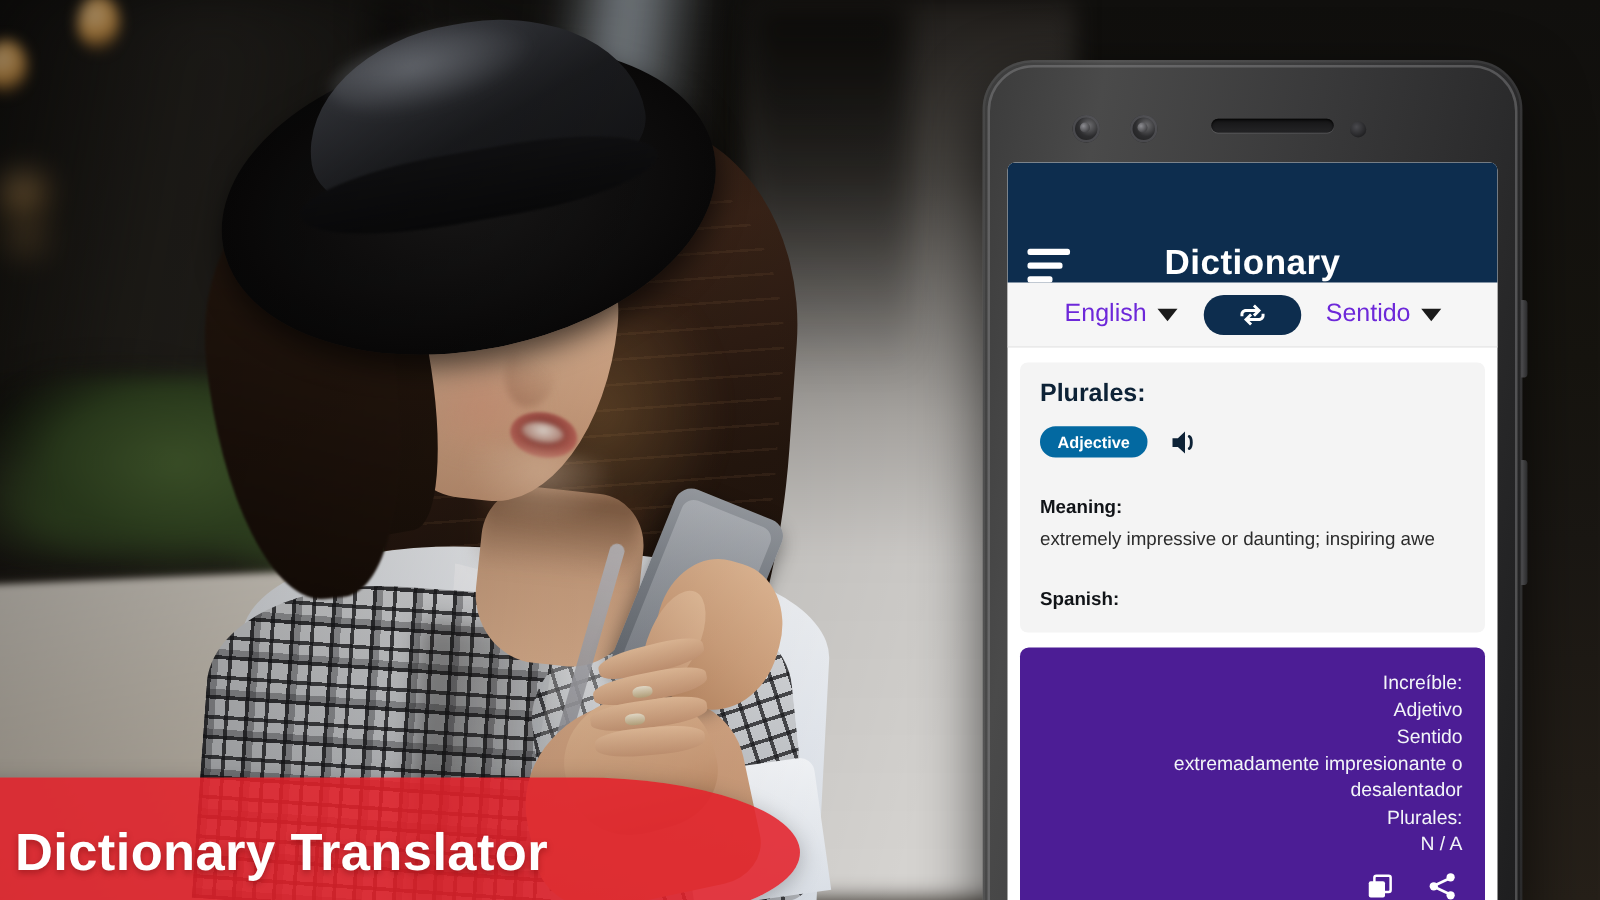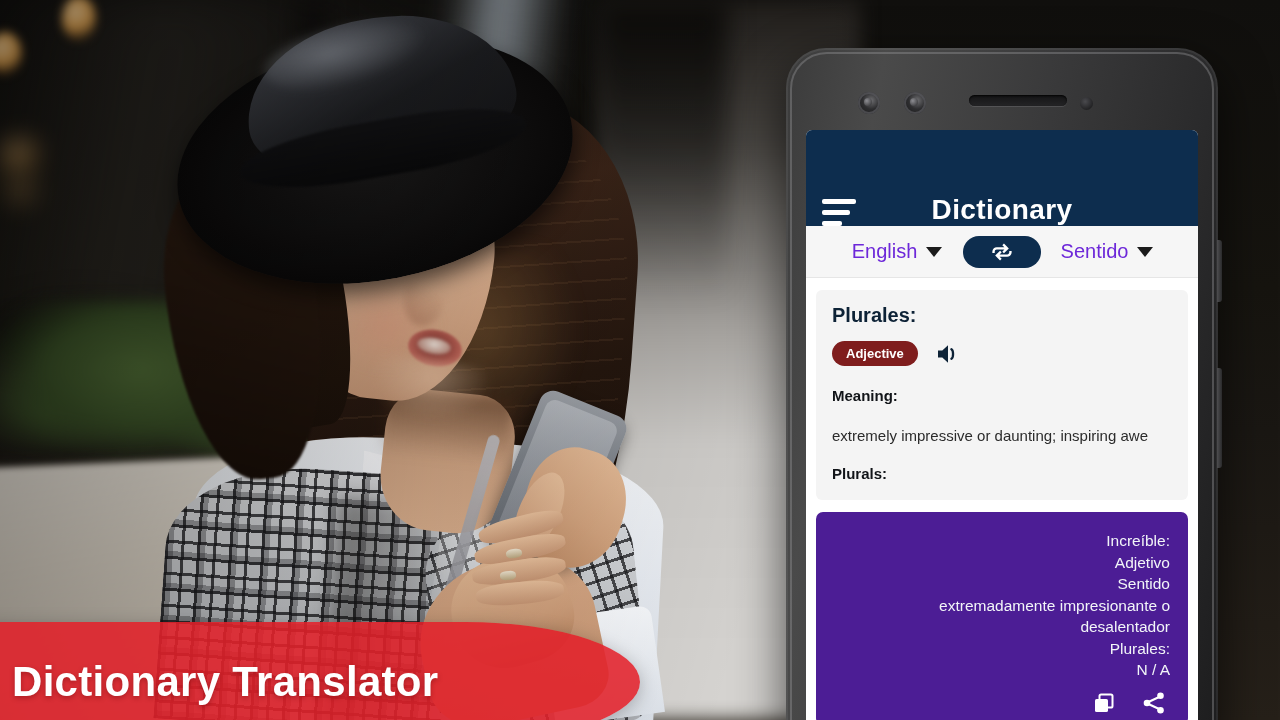--- a/index.html
+++ b/index.html
@@ -459,25 +459,25 @@
   }
 
   
   #word-card {
     margin:12px 10px 0 10px; background:#f4f4f4; border-radius:6px;
     padding:14px 16px 18px 16px;
   }
   #word-title { font-size:20px; font-weight:bold; color:#0d2236; }
   #pos-row { display:flex; align-items:center; gap:18px; margin-top:14px; }
   #pos-pill {
-    background:#7f1d1d; color:#ffffff; font-size:13px; font-weight:bold;
+    background:#0369a1; color:#ffffff; font-size:13px; font-weight:bold;
     padding:5px 14px; border-radius:13px;
   }
-  .lbl { font-size:15px; font-weight:bold; color:#111418; margin-top:21px; }
-  .val { font-size:15px; color:#2b2b2b; margin-top:23px; }
+  .lbl { font-size:15px; font-weight:bold; color:#111418; margin-top:31px; }
+  .val { font-size:15px; color:#2b2b2b; margin-top:9px; }
 
   
   #trans-card {
     margin:12px 10px 0 10px; background:#4c1d95; border-radius:7px;
     padding:18px 18px 10px 18px; position:relative; min-height:192px;text-align:right;
   }
   #trans-text {
     color:#f2f5f8; font-size:15.5px; line-height:21.5px; white-space:pre-line;
   }
   #trans-actions {
@@ -620,21 +620,21 @@
           <svg width="26" height="22" viewBox="0 0 26 22">
             <path d="M2 7.5h4.3L12 2.2v17.6L6.3 14.5H2z" fill="#0d2236"></path>
             <path d="M15.4 6.2c2.2 1.2 2.2 8.4 0 9.6" stroke="#0d2236" stroke-width="2.3" fill="none" stroke-linecap="round"></path>
           </svg>
         </div>
       </div>
 
       <div class="lbl">Meaning:</div>
       <div class="val">extremely impressive or daunting; inspiring awe</div>
 
-      <div class="lbl">Plurals:</div>
+      <div class="lbl">Spanish:</div>
     </div>
 
     <div id="trans-card">
       <div id="trans-text">Increíble:
 Adjetivo
 Sentido
 extremadamente impresionante o
 desalentador
 Plurales:
 N / A</div>

